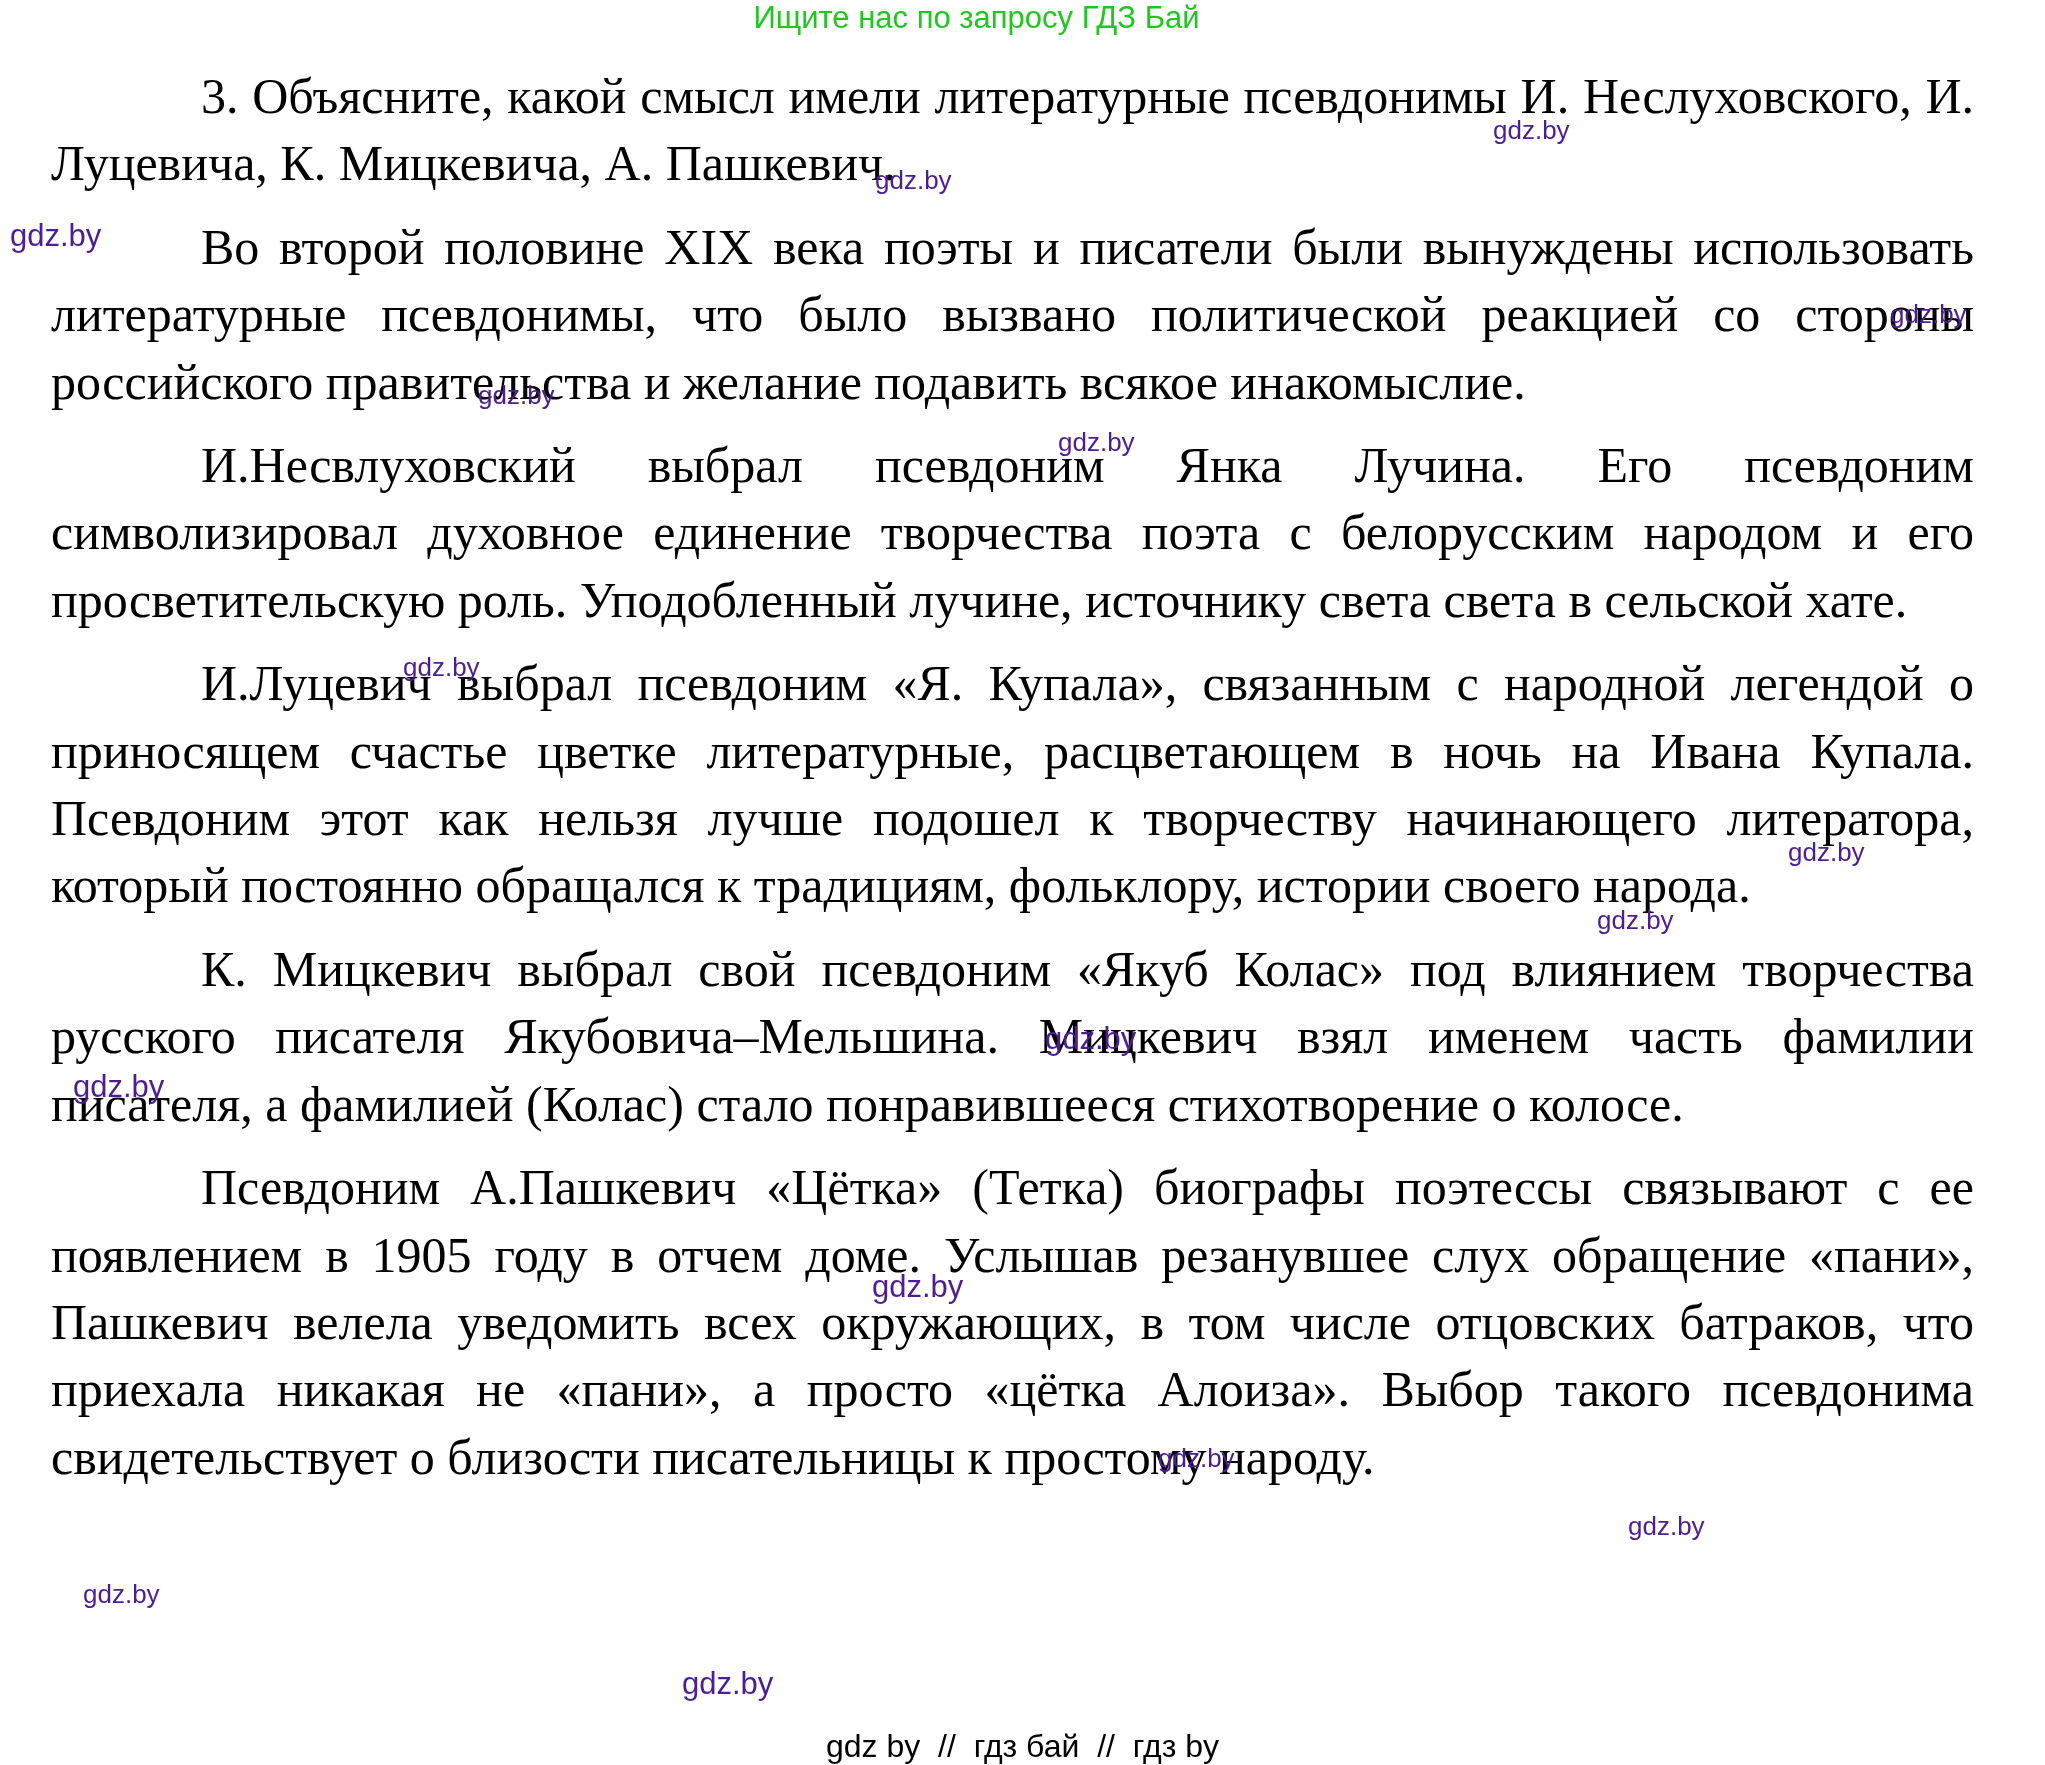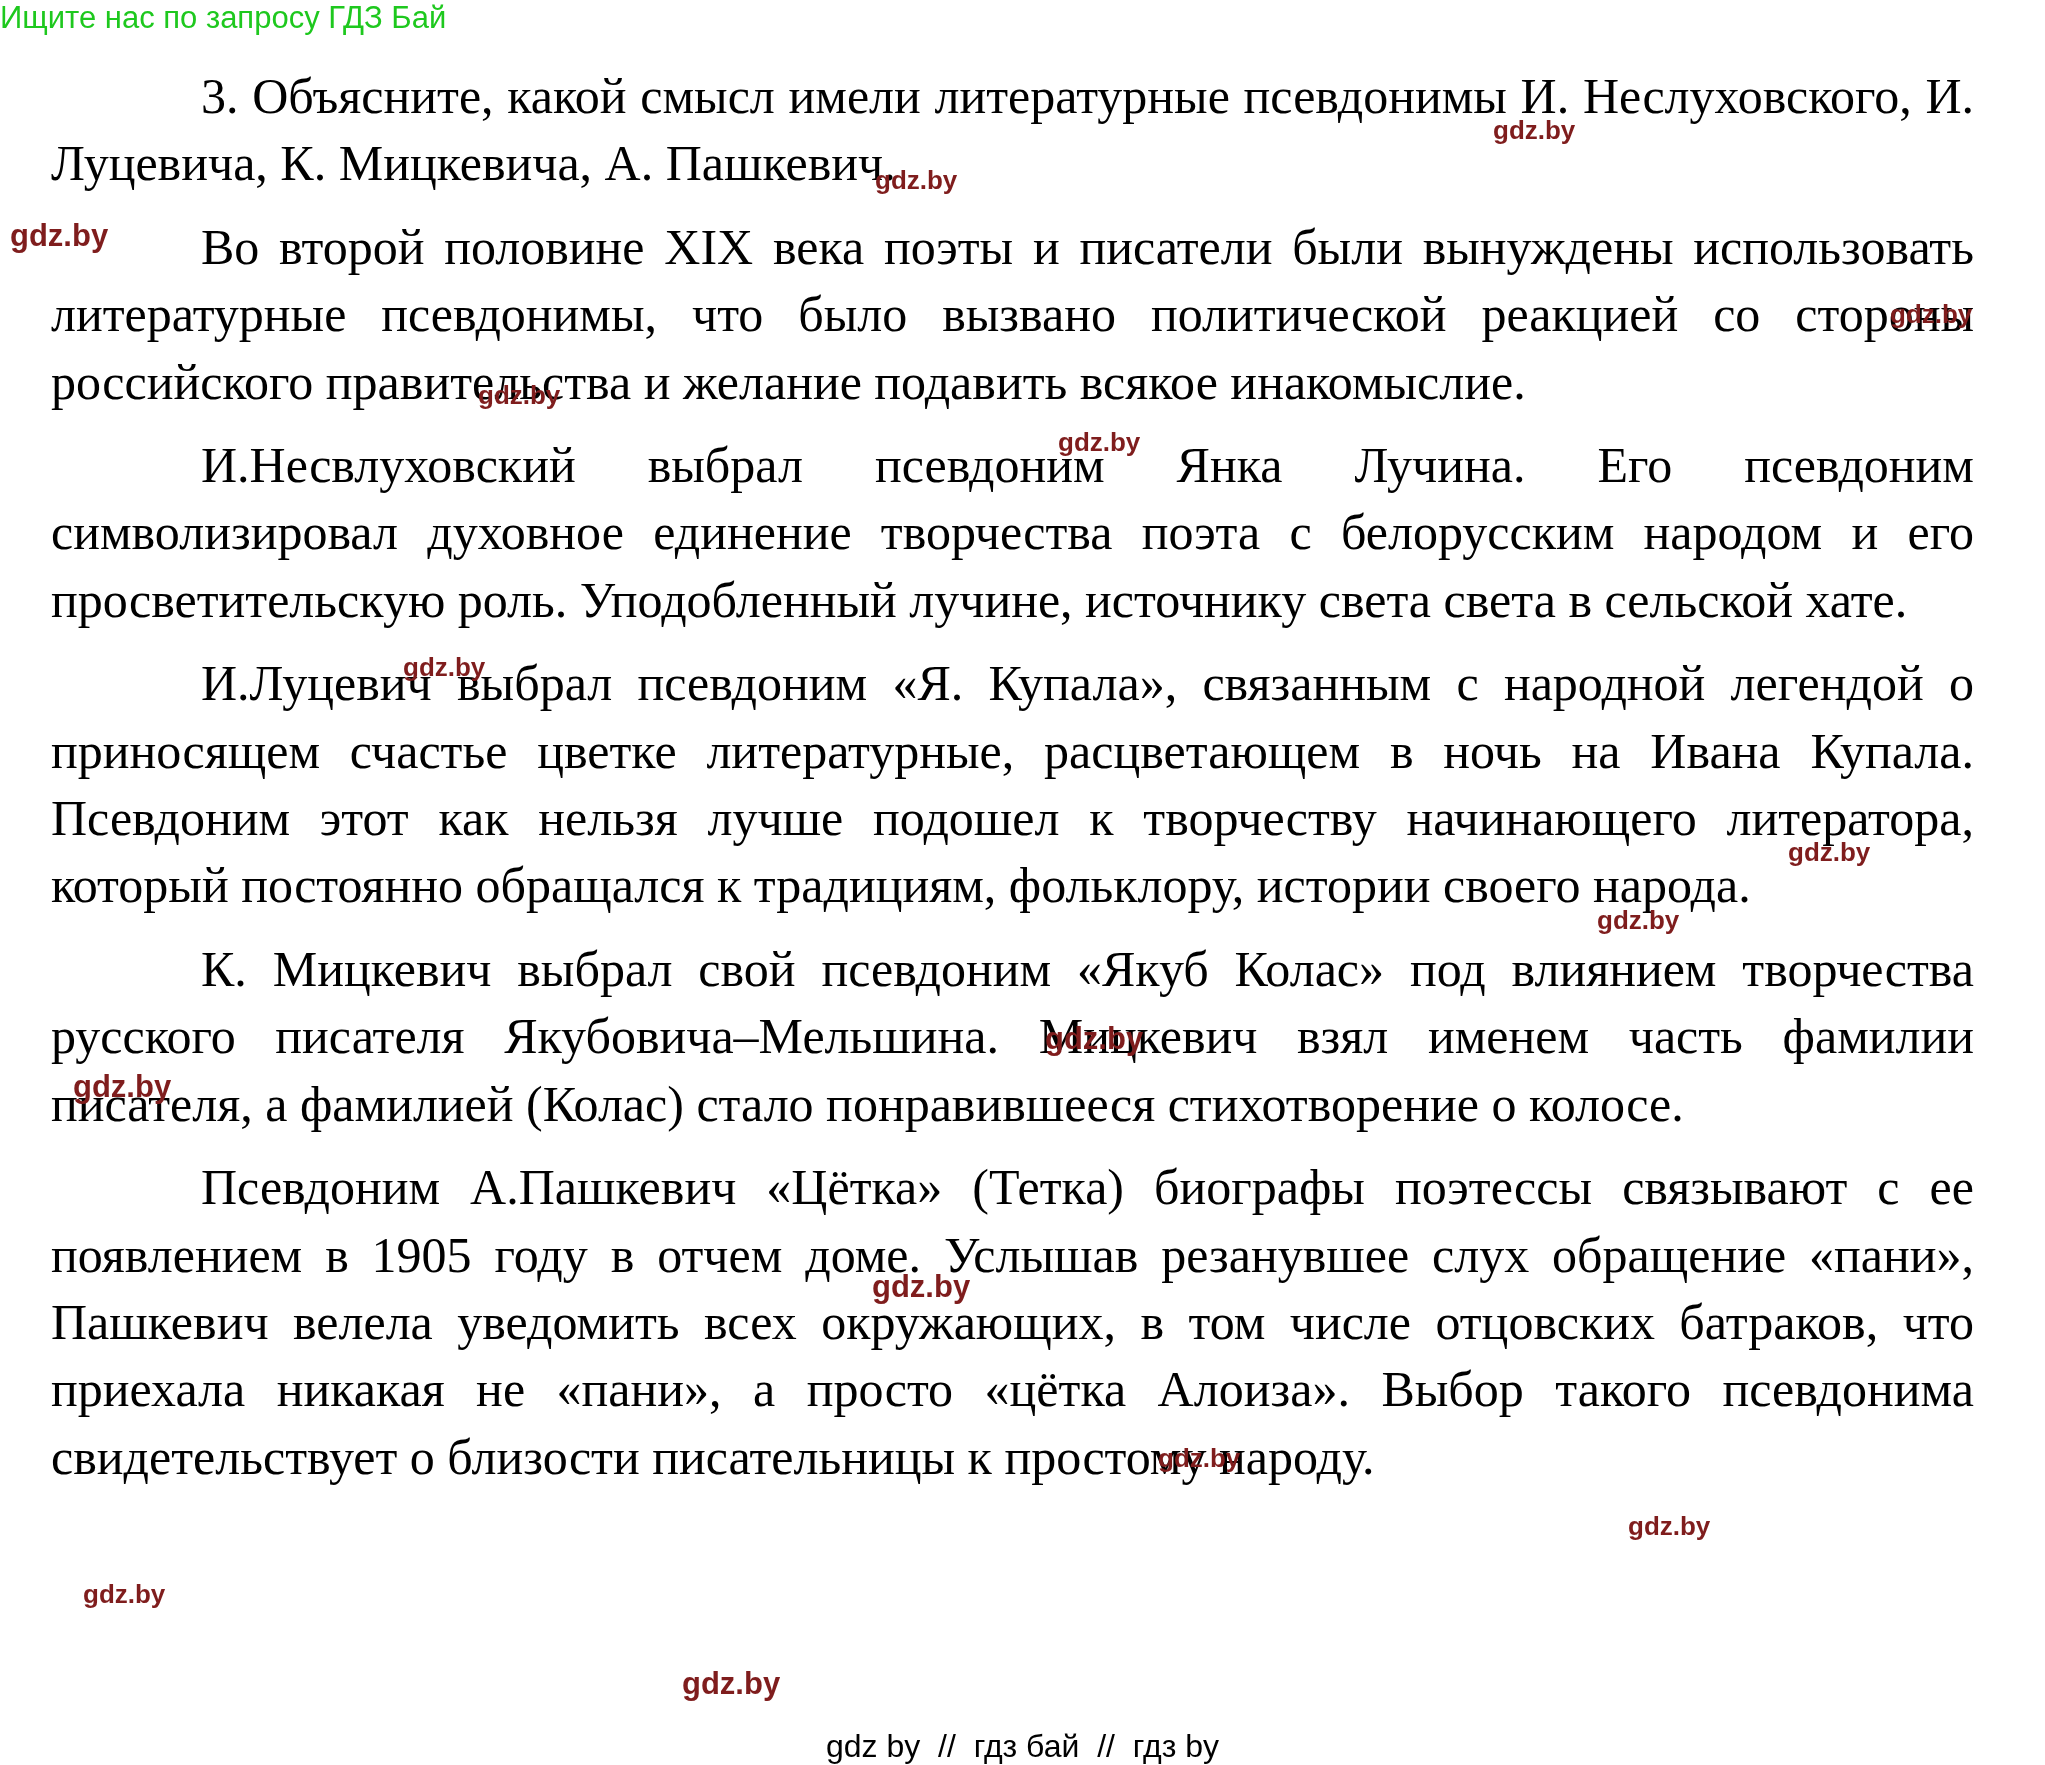--- a/index.html
+++ b/index.html
@@ -12,24 +12,26 @@
       height: 1765px;
       position: relative;
       overflow: hidden;
     }
     .banner {
       position: absolute;
       left: 0;
       width: 1929px;
       top: 0;
       height: 36px;
+      text-align: center;
       font-family: "Liberation Sans", "DejaVu Sans", sans-serif;
       font-size: 31px;
       line-height: 36px;
       color: #1ec81e;
+      padding-left: 12px;
     }
     .doc {
       position: absolute;
       left: 35px;
       top: 47px;
       width: 1955px;
       font-family: "Liberation Serif", "DejaVu Serif", serif;
       font-size: 50px;
       line-height: 67.4px;
       color: #000000;
@@ -37,23 +39,22 @@
     .doc p {
       margin: 16px;
       text-align: justify;
       text-indent: 150px;
     }
     .wm {
       position: absolute;
       font-family: "Liberation Sans", "DejaVu Sans", sans-serif;
       font-size: 26px;
       line-height: 28px;
-      color: #7f1d1d;
+      color: #4c1d95;
       white-space: nowrap;
-      font-weight: bold;
     }
     .wm.big {
       font-size: 31px;
       line-height: 34px;
     }
     .footer {
       position: absolute;
       left: 0;
       width: 2045px;
       top: 1726px;

